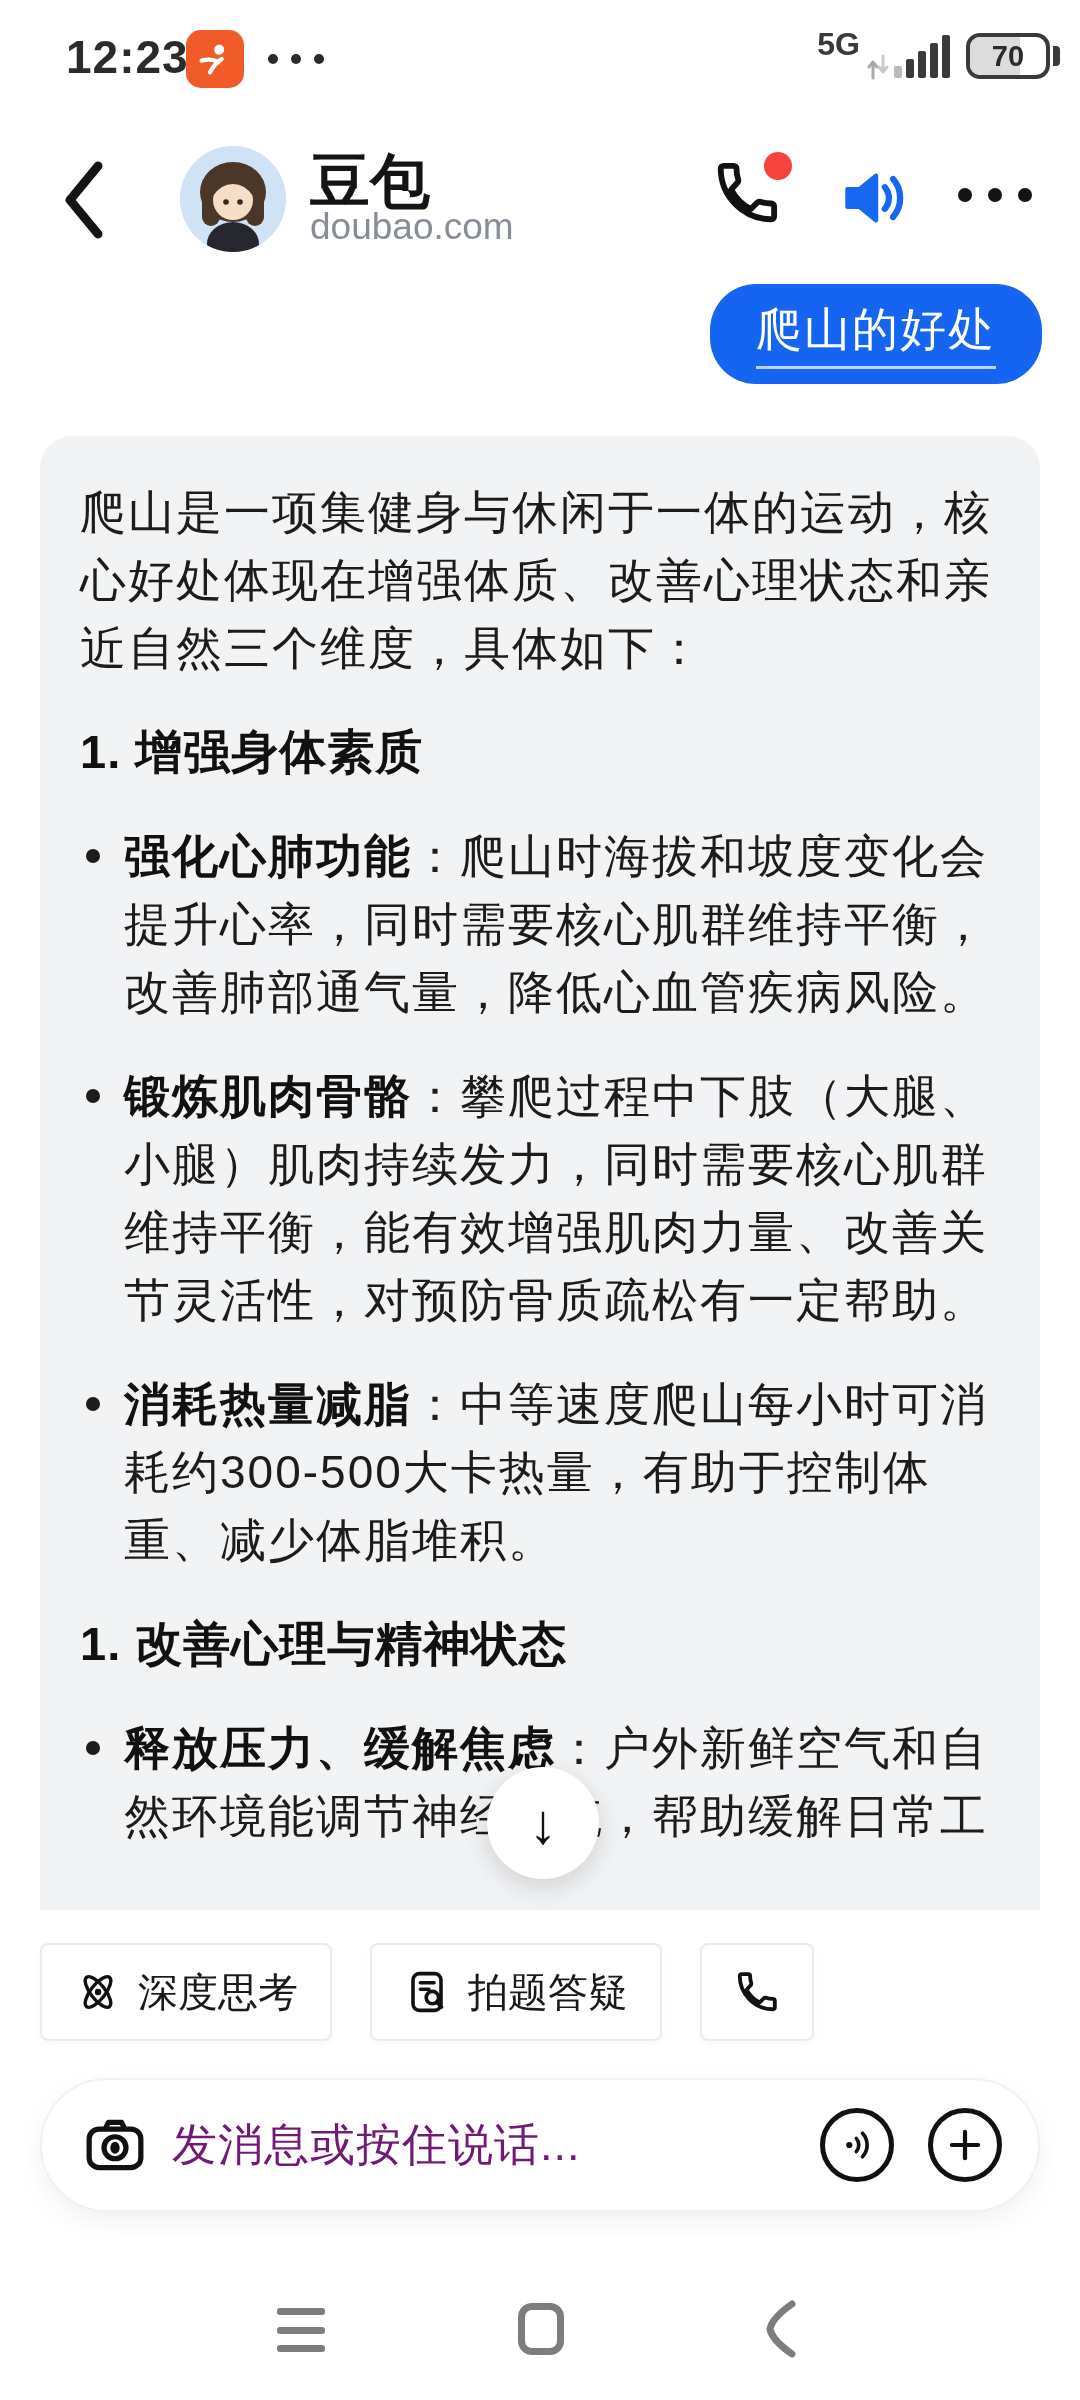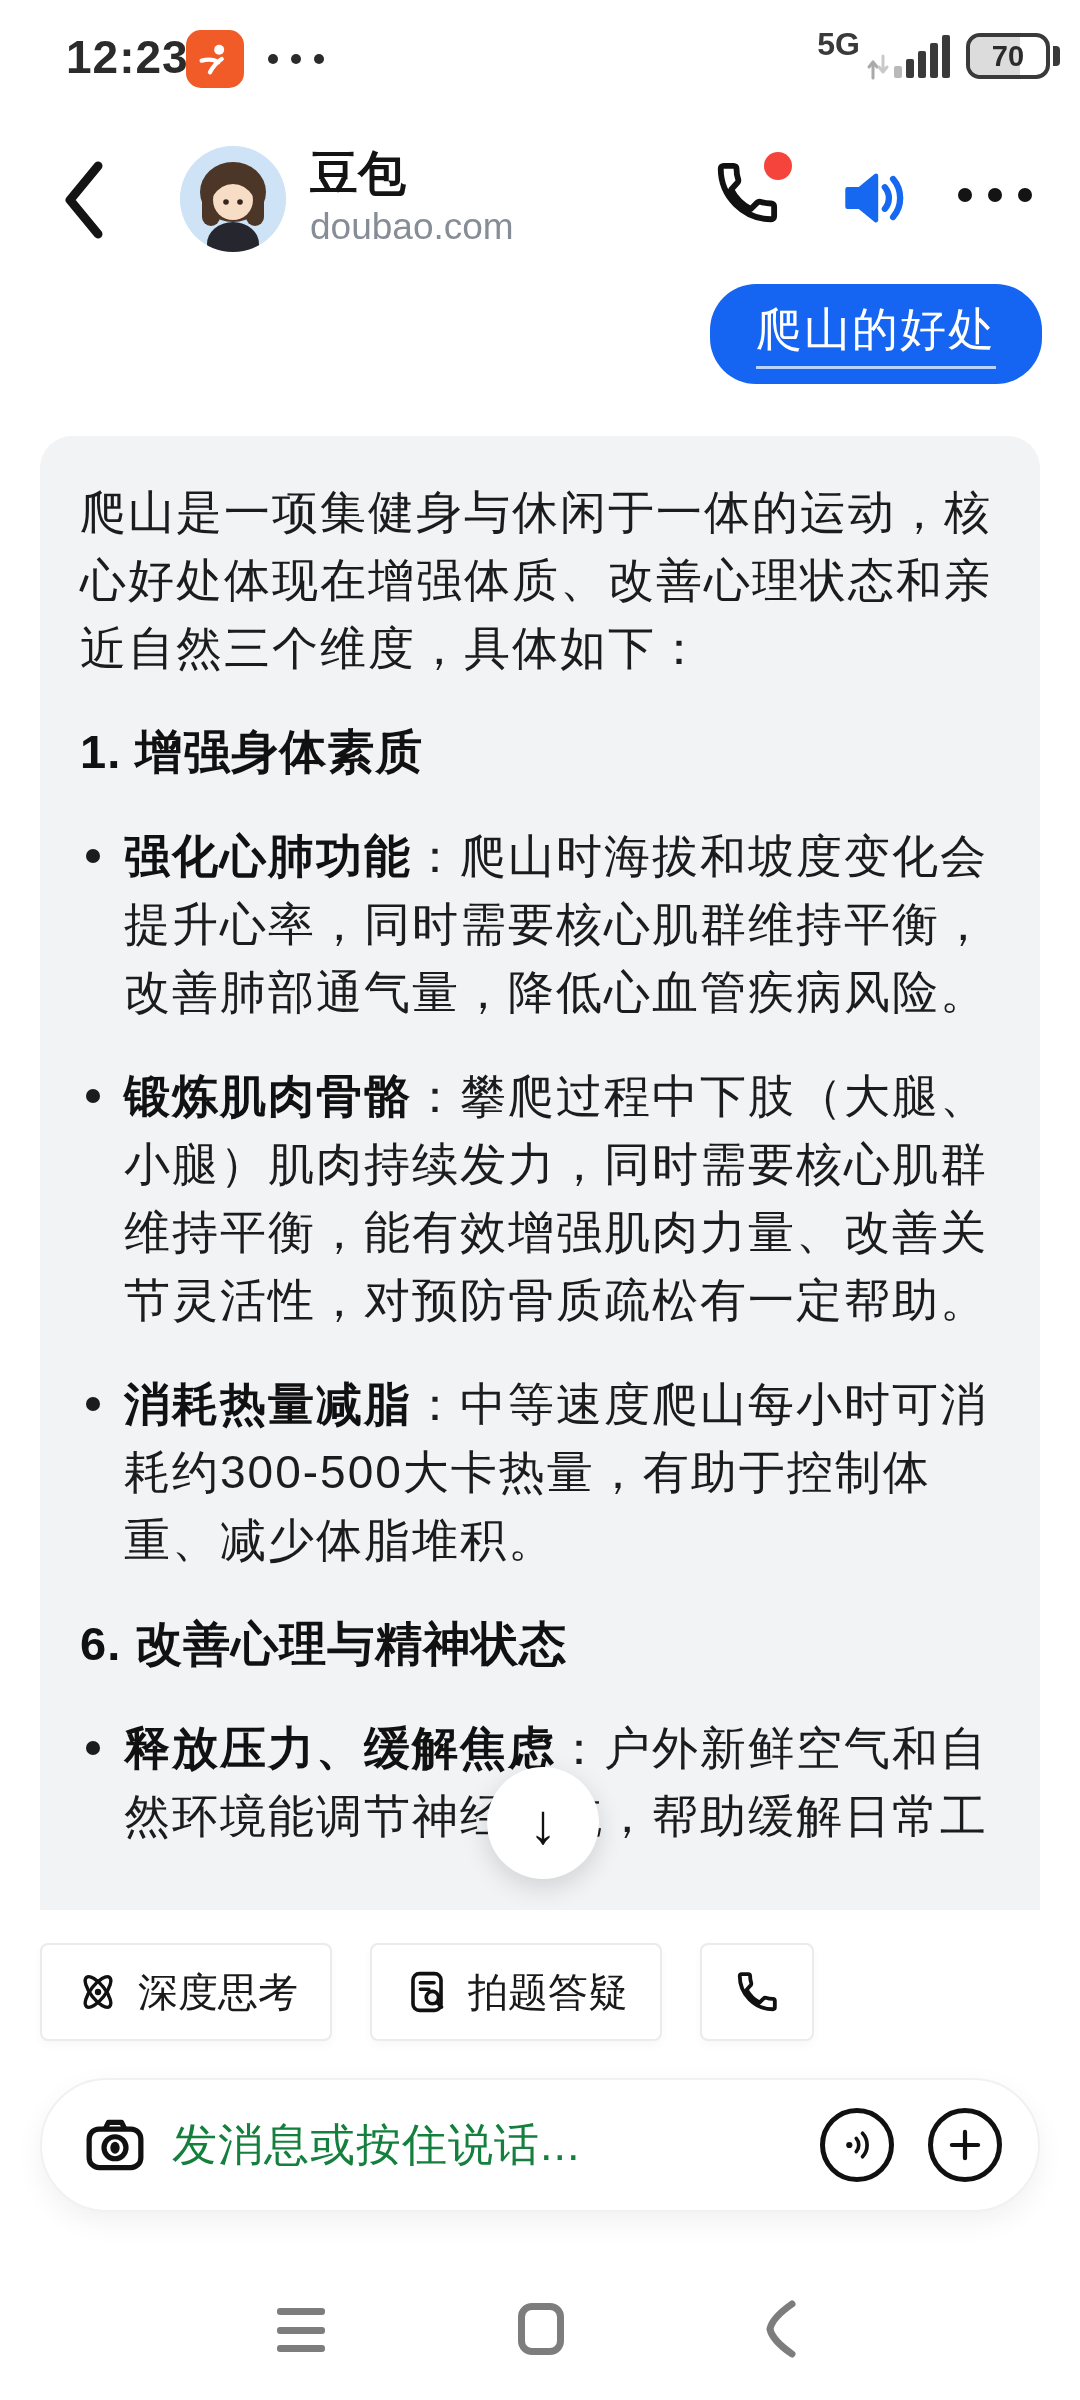--- a/index.html
+++ b/index.html
@@ -25,21 +25,21 @@
   .sb-bars i:nth-child(4){height:35px;}
   .sb-bars i:nth-child(5){height:43px;}
   .sb-batt{position:relative;width:84px;height:46px;border:4px solid #3a3a3a;border-radius:14px;display:flex;align-items:center;justify-content:center;overflow:hidden;}
   .sb-batt .fill{position:absolute;left:0;top:0;bottom:0;width:66%;background:#dcdcdc;}
   .sb-batt .pct{position:relative;font-size:29px;font-weight:600;color:#2b2b2b;}
   .sb-batt-nub{width:7px;height:20px;background:#3a3a3a;border-radius:0 4px 4px 0;margin-left:3px;}
   
   .header{position:absolute;left:0;top:140px;width:1080px;height:120px;}
   .back-btn{position:absolute;left:48px;top:12px;width:70px;height:96px;display:flex;align-items:center;justify-content:center;}
   .avatar{position:absolute;left:180px;top:6px;width:106px;height:106px;border-radius:50%;overflow:hidden;background:#cfe3f7;}
-  .hd-name{position:absolute;left:310px;top:2px;font-size:48px;font-weight:700;color:#141414;}
+  .hd-name{position:absolute;left:310px;top:2px;font-size:60px;font-weight:700;color:#141414;}
   .hd-domain{position:absolute;left:310px;top:66px;font-size:37px;color:#878d96;}
   .hd-call{position:absolute;left:712px;top:18px;width:80px;height:84px;}
   .hd-call .dot{position:absolute;right:0px;top:-6px;width:28px;height:28px;border-radius:50%;background:#f4443b;}
   .hd-speaker{position:absolute;left:838px;top:20px;width:76px;height:76px;}
   .hd-more{position:absolute;left:958px;top:48px;display:flex;gap:16px;}
   .hd-more i{width:14px;height:14px;border-radius:50%;background:#141414;}
   
   .user-bubble{
     position:absolute;right:38px;top:284px;height:100px;padding:6px 46px;
     background:#1565f2;border-radius:46px;display:flex;align-items:center;
@@ -71,21 +71,21 @@
     display:flex;align-items:center;gap:16px;padding:0 32px;flex:0 0 auto;
     box-shadow:0 4px 10px rgba(0,0,0,0.03);
   }
   .chip .lbl{font-size:40px;color:#1a1a1a;font-weight:500;white-space:nowrap;}
   
   .input-bar{
     position:absolute;left:40px;top:2078px;width:1000px;height:134px;border-radius:67px;
     background:#ffffff;border:2px solid #f0f1f3;box-shadow:0 10px 28px rgba(0,0,0,0.06);
     display:flex;align-items:center;padding:0 36px 0 40px;
   }
-  .input-placeholder{flex:1;font-size:45px;color:#15803d;margin-left:24px;letter-spacing:1px;white-space:nowrap;overflow:hidden;}
+  .input-placeholder{flex:1;font-size:45px;color:#701a75;margin-left:24px;letter-spacing:1px;white-space:nowrap;overflow:hidden;}
   .round-btn{width:74px;height:74px;border-radius:50%;border:5px solid #111;display:flex;align-items:center;justify-content:center;flex:0 0 auto;}
   .round-btn + .round-btn{margin-left:34px;}
   
   .nav-menu{position:absolute;left:277px;top:2308px;width:48px;height:44px;display:flex;flex-direction:column;justify-content:space-between;}
   .nav-menu i{height:7px;background:#7d7d7d;border-radius:3px;}
   .nav-home{position:absolute;left:518px;top:2303px;width:46px;height:52px;border:7px solid #7d7d7d;border-radius:14px;}
   .nav-back{position:absolute;left:760px;top:2300px;width:40px;height:58px;}
   .watermark{
     position:absolute;right:16px;top:2330px;font-size:36px;color:#8d8d8d;
     text-shadow:0 1px 2px rgba(255,255,255,0.75);letter-spacing:1px;
@@ -186,21 +186,21 @@
       <div>
     <div class="bullet"><b>强化心肺功能</b><span>：爬山时海拔和坡度变化会提升心率，同时需要核心肌群维持平衡，改善肺部通气量，降低心血管疾病风险。</span></div>
 
     <div class="bullet"><b>锻炼肌肉骨骼</b><span>：攀爬过程中下肢（大腿、小腿）肌肉持续发力，同时需要核心肌群维持平衡，能有效增强肌肉力量、改善关节灵活性，对预防骨质疏松有一定帮助。</span></div>
 
     <div class="bullet"><b>消耗热量减脂</b><span>：中等速度爬山每小时可消耗约300-500大卡热量，有助于控制体重、减少体脂堆积。</span></div>
   </div>
     </div>
 
     <div>
-      <div class="msg-heading">6. 改善心理与精神状态</div>
+      <div class="msg-heading">1. 改善心理与精神状态</div>
       <div>
     <div class="bullet"><b>释放压力、缓解焦虑</b><span>：户外新鲜空气和自然环境能调节神经系统，帮助缓解日常工</span></div>
   </div>
     </div>
   </div>
   </div>
 
   <div class="scroll-down-btn">
     <span>↓</span>
   </div>

